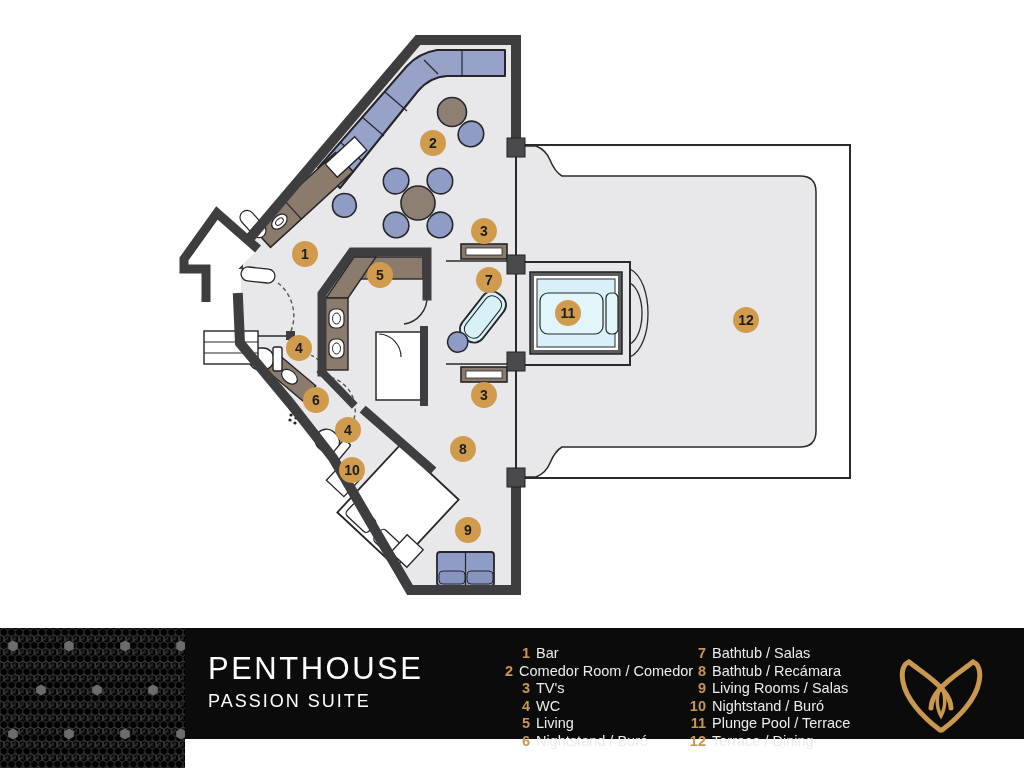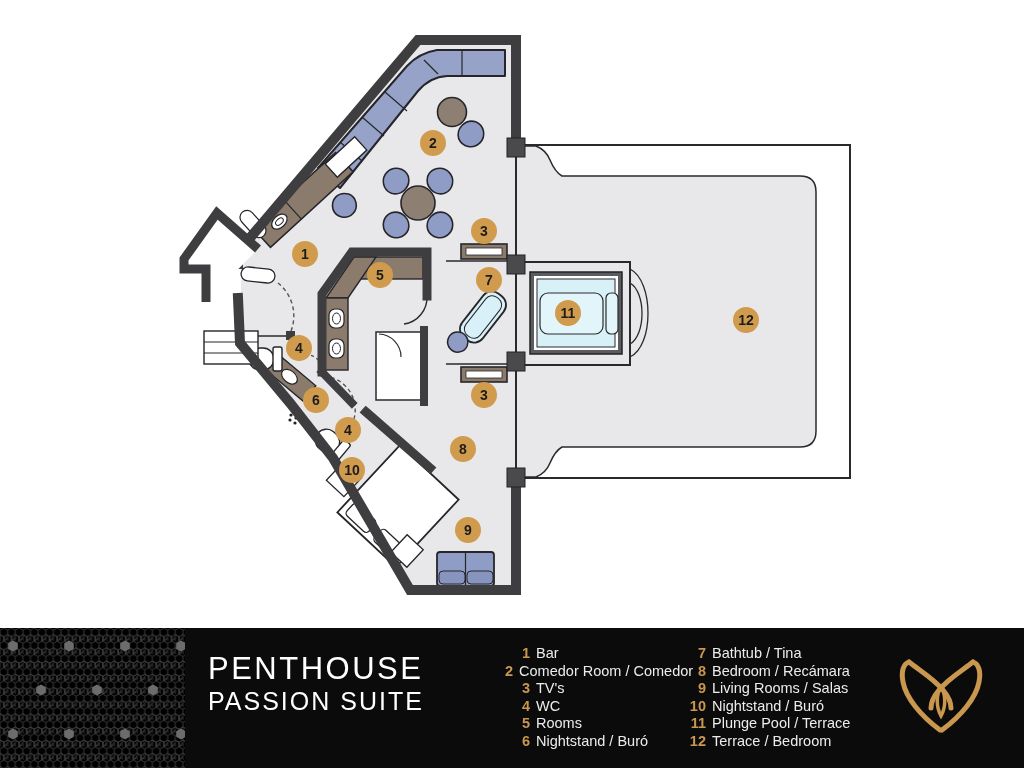--- a/index.html
+++ b/index.html
@@ -1,23 +1,23 @@
 <!DOCTYPE html>
 <html><head>
 <meta charset="utf-8">
 <style>
   html,body{margin:0;padding:0;background:#ffffff;}
   .stage{position:relative;width:1024px;height:768px;overflow:hidden;background:#fff;
          font-family:"Liberation Sans",sans-serif;}
   .plan-wrap{position:absolute;left:0;top:0;width:1024px;height:628px;}
-  .footer{position:absolute;left:0;top:628px;width:1024px;height:140px;background:#0b0b0c;}
+  .footer{position:absolute;left:0;top:628px;width:1024px;height:111px;background:#0b0b0c;}
   .hex{position:absolute;left:0;top:0;width:185px;height:140px;}
   .titles{position:absolute;left:208px;top:24px;color:#ffffff;}
   .title-main{font-size:31px;font-weight:500;letter-spacing:2.5px;line-height:34px;margin:0;}
-  .title-sub{font-size:25px;font-weight:400;letter-spacing:2px;line-height:30px;margin:0;}
+  .title-sub{font-size:18px;font-weight:400;letter-spacing:2px;line-height:30px;margin:0;}
   .legend-col{position:absolute;top:17px;font-size:14.5px;line-height:17.6px;color:#ececec;}
   .legend-col.c1{left:505px;width:180px;}
   .legend-col.c2{left:681px;width:190px;}
   .legend-row{display:flex;white-space:nowrap;}
   .legend-num{display:inline-block;width:25px;text-align:right;font-weight:700;margin-right:6px;}
   .logo{position:absolute;left:893px;top:20px;width:96px;height:102px;}
   svg{display:block;}
 </style>
 </head>
 <body>
@@ -321,51 +321,51 @@
         <div class="legend-row">
           <span class="legend-num" style="color: rgb(201, 151, 78);">3</span>
           <span>TV's</span>
         </div>
         <div class="legend-row">
           <span class="legend-num" style="color: rgb(201, 151, 78);">4</span>
           <span>WC</span>
         </div>
         <div class="legend-row">
           <span class="legend-num" style="color: rgb(201, 151, 78);">5</span>
-          <span>Rooms</span>
+          <span>Living</span>
         </div>
         <div class="legend-row">
           <span class="legend-num" style="color: rgb(201, 151, 78);">6</span>
           <span>Nightstand / Buró</span>
         </div>
       </div>
     <div class="legend-col c2" id="legend-col2">
         <div class="legend-row">
           <span class="legend-num" style="color: rgb(201, 151, 78);">7</span>
-          <span>Bathtub / Tina</span>
+          <span>Bathtub / Salas</span>
         </div>
         <div class="legend-row">
           <span class="legend-num" style="color: rgb(201, 151, 78);">8</span>
-          <span>Bedroom / Recámara</span>
+          <span>Bathtub / Recámara</span>
         </div>
         <div class="legend-row">
           <span class="legend-num" style="color: rgb(201, 151, 78);">9</span>
           <span>Living Rooms / Salas</span>
         </div>
         <div class="legend-row">
           <span class="legend-num" style="color: rgb(201, 151, 78);">10</span>
           <span>Nightstand / Buró</span>
         </div>
         <div class="legend-row">
           <span class="legend-num" style="color: rgb(201, 151, 78);">11</span>
           <span>Plunge Pool / Terrace</span>
         </div>
         <div class="legend-row">
           <span class="legend-num" style="color: rgb(201, 151, 78);">12</span>
-          <span>Terrace / Bedroom</span>
+          <span>Terrace / Dining</span>
         </div>
       </div>
 
     <div class="logo">
       <svg width="96" height="102" viewBox="0 0 96 102">
         <g fill="none" stroke="#c9974e" stroke-width="5" stroke-linecap="round">
           <path d="M16,14 C10,16 8,24 10,34 C13,50 28,68 47,82"></path>
           <path d="M80,14 C86,16 88,24 86,34 C83,50 68,68 49,82"></path>
           <path d="M16,14 C26,22 40,30 50,42 C55,48 58,54 58,60"></path>
           <path d="M80,14 C70,22 56,30 46,42 C41,48 38,54 38,60"></path>

